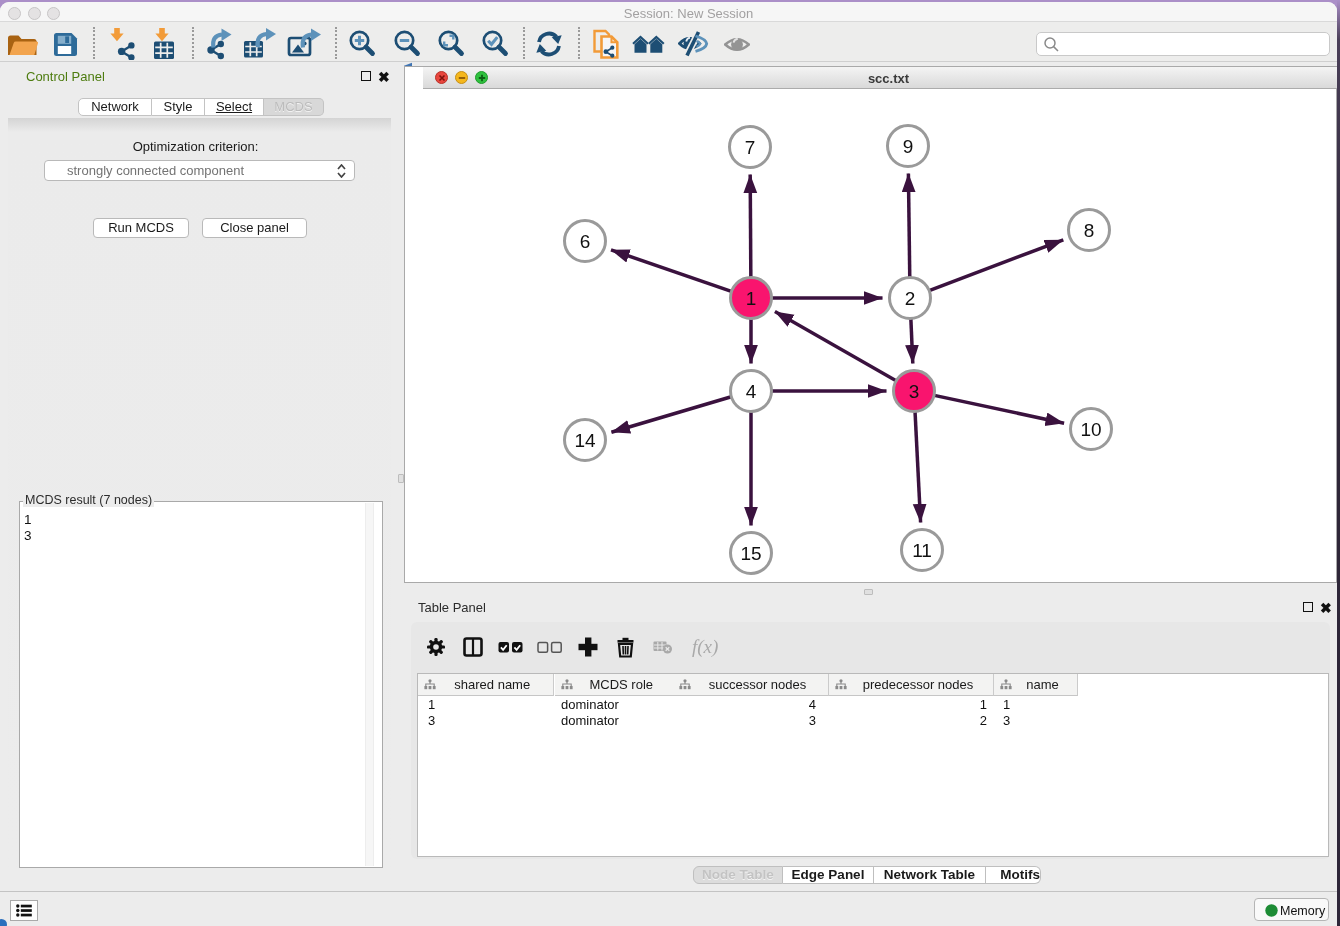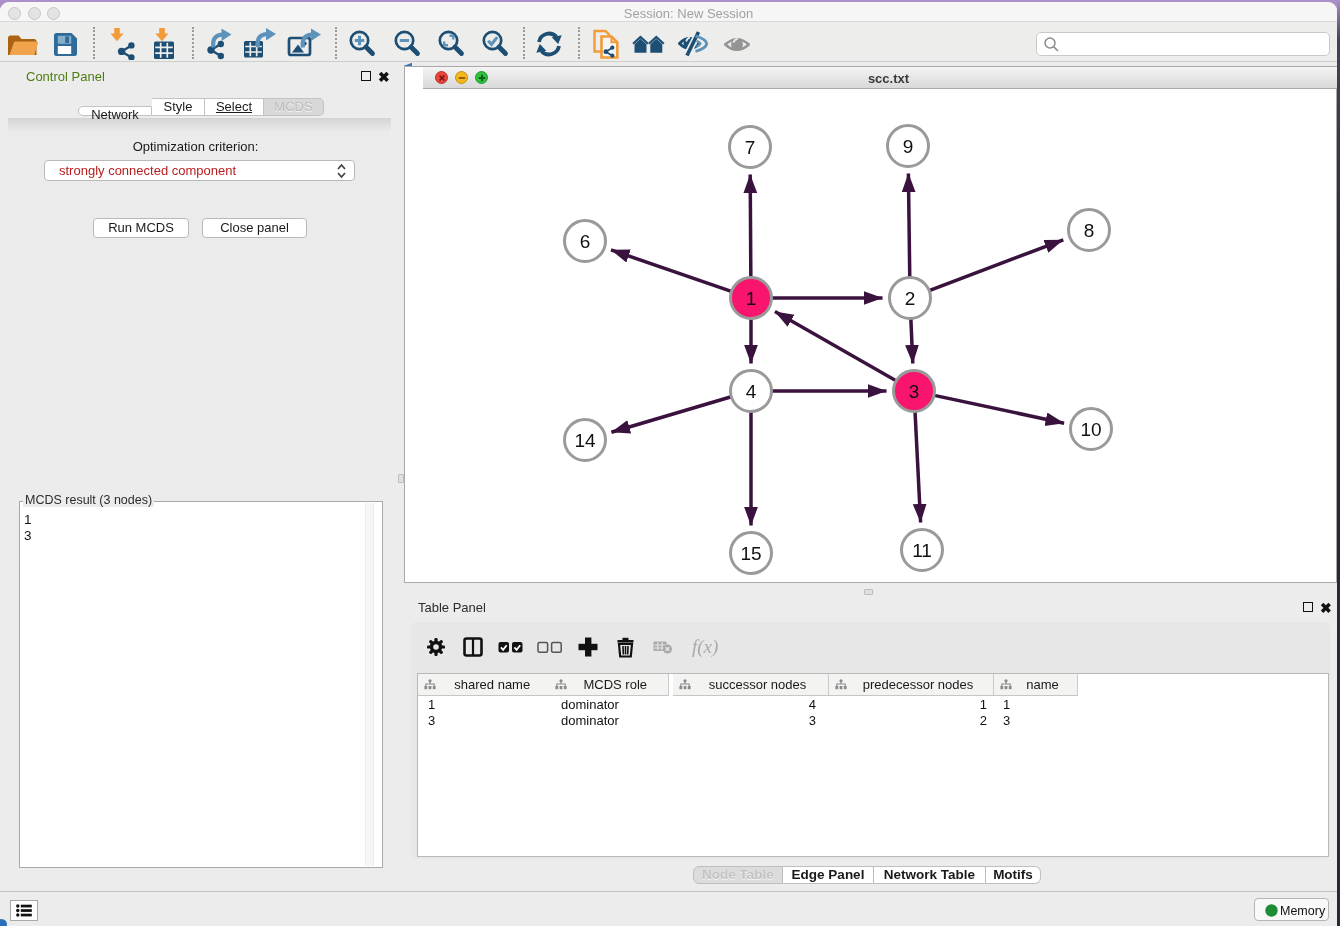--- a/index.html
+++ b/index.html
@@ -22,21 +22,21 @@
 #cpanel .hdr { position:absolute; left:0; top:0; width:100%; height:26px; }
 #cpanel .hdr .txt { position:absolute; left:26px; top:6px; font-size:13px; color:#4d7c0f; }
 .float-ic { position:absolute; width:10px; height:10px; border:1.6px solid #111; }
 .x-ic { position:absolute; font-size:14px; font-weight:bold; color:#111; line-height:10px; }
 #tabs { position:absolute; left:78px; top:35px; height:18px; display:flex; font-size:13px; }
 #tabs .tab { background:#fff; border:1px solid #c3c3c3; border-left:none; line-height:16px; text-align:center; color:#1a1a1a; }
 #tabs .tab.first { border-left:1px solid #c3c3c3; border-radius:5px 0 0 5px; }
 #tabs .tab.sel { background:#d8d8d8; color:#bcbcbc; text-shadow:0 1px 0 #f2f2f2; border-radius:0 5px 5px 0; }
 #cpcontent { position:absolute; left:8px; top:55px; width:383px; height:756px; background:linear-gradient(#d4d4d4, #ebebeb 14px, #ececec); }
 #optlabel { position:absolute; left:0; top:76px; width:100%; text-align:center; font-size:13px; color:#1a1a1a; }
-#combo { position:absolute; left:44px; top:97px; width:311px; height:21px; background:#fff; border:1px solid #b9b9b9; border-radius:4px; font-size:13px; color:#b91c1c; line-height:19px; padding-left:14px; }
+#combo { position:absolute; left:44px; top:97px; width:311px; height:21px; background:#fff; border:1px solid #b9b9b9; border-radius:4px; font-size:13px; color:#737373; line-height:19px; padding-left:22px; }
 .btn { position:absolute; height:20px; background:#fff; border:1px solid #b9b9b9; border-radius:4px; font-size:13px; color:#1a1a1a; text-align:center; line-height:18px;margin-top:24px; }
 #mcdsbox { position:absolute; left:19px; top:438px; width:364px; height:367px; border:1px solid #a9a9a9; background:#fff; }
 #mcdslegend { position:absolute; left:23px; top:430px; background:#ececec; font-size:12.5px; color:#2c2c2c; padding:0 2px; }
 #mcdsbox .sb { position:absolute; right:8px; top:1px; bottom:1px; width:9px; background:#f6f6f6; border-left:1px solid #ededed; border-right:1px solid #ededed; }
 #mcdsbox .it { position:absolute; left:4px; font-size:13.5px; color:#111; }
 
 #netwin { position:absolute; left:404px; top:64px; width:933px; height:517px; border:1px solid #a9a9a9; background:#fff; }
 #nettitle { position:absolute; left:18px; top:0; width:100%; height:22px; background:linear-gradient(#f4f4f4,#d9d9d9); border-bottom:1px solid #ababab; }
 #nettitle .txt { position:absolute; width:100%; top:4px; text-align:center; font-size:13px; font-weight:bold; color:#3a3a3a; }
 .mac { position:absolute; top:3.5px; width:13px; height:13px; border-radius:50%; }
@@ -192,38 +192,38 @@
       </svg>
     </div>
   <div id="cpanel">
     <div class="hdr">
       <div class="txt">Control Panel</div>
       <div class="float-ic" style="left:361px; top:8px;"></div>
       <div class="x-ic" style="left:378px; top:9px;">✖</div>
     </div>
     <div id="cpcontent"></div>
     <div id="tabs">
-      <div class="tab first" style="width:74px;margin-top:8px;">Network</div>
+      <div class="tab first" style="width:74px;">Network</div>
         <div class="tab" style="width:53px;">Style</div>
         <div class="tab" style="width:59px;text-decoration:underline;">Select</div>
         <div class="tab sel" style="width:60px;">MCDS</div>
     </div>
     <div id="optlabel">Optimization criterion:</div>
     <div id="combo">strongly connected component<svg width="11" height="14" viewBox="0 0 11 14" style="position:absolute;right:7px;top:3px;">
           <path d="M2,5 L5.5,1 L9,5" fill="none" stroke="#444" stroke-width="1.7"></path>
           <path d="M2,9 L5.5,13 L9,9" fill="none" stroke="#444" stroke-width="1.7"></path>
         </svg></div>
     <div class="btn" style="left:93px; top:131px; width:96px;">Run MCDS</div>
     <div class="btn" style="left:202px; top:131px; width:105px;">Close panel</div>
     <div id="mcdsbox">
       <div class="sb"></div>
       <div class="it" style="top:10px;">1</div>
       <div class="it" style="top:26px;">3</div>
     </div>
-    <div id="mcdslegend">MCDS result (3 nodes)</div>
+    <div id="mcdslegend">MCDS result (7 nodes)</div>
   </div>
   <div style="position:absolute;left:404px;top:60px;width:8px;height:5px;overflow:hidden;">
       <div style="position:absolute;left:0;top:2px;width:10px;height:6px;background:#3f74b3;transform:rotate(-20deg);"></div>
     </div>
   <div id="netwin">
     <div id="nettitle">
       <div class="mac" style="left:12px; background:#e8463e; border:0.5px solid #b93128;">
           <svg width="12" height="12" viewBox="0 0 12 12" style="position:absolute;left:0;top:0;">
             <path d="M3.5,3.5 l5,5 M8.5,3.5 l-5,5" stroke="#7e120d" stroke-width="1.6"></path>
           </svg>
@@ -335,21 +335,21 @@
       </svg>
       <div style="position:absolute;left:288px;top:40px;font-family:'Liberation Serif',serif;font-style:italic;font-size:19px;color:#a9a9a9;">f(x)</div>
     <div id="ttable">
       <div class="th" style="left:0px;width:135.5px;"><svg width="12" height="11" viewBox="0 0 12 11" style="position:absolute;left:6px;top:5px;">
             <circle cx="6" cy="1.8" r="1.6" fill="#8a8a8a"></circle>
             <path d="M6,2.5 v2.5 M1.8,7.5 v-2.5 h8.4 v2.5" fill="none" stroke="#8a8a8a" stroke-width="1.1"></path>
             <rect x="0.4" y="7" width="2.8" height="3.2" fill="#8a8a8a"></rect>
             <rect x="4.6" y="7" width="2.8" height="3.2" fill="#8a8a8a"></rect>
             <rect x="8.8" y="7" width="2.8" height="3.2" fill="#8a8a8a"></rect>
           </svg><span style="padding-left:14px;margin-top:45px;">shared name</span></div>
-      <div class="th" style="left:131px;width:119.5px;text-align:center;"><svg width="12" height="11" viewBox="0 0 12 11" style="position:absolute;left:6px;top:5px;">
+      <div class="th" style="left:137px;width:119.5px;text-align:center;"><svg width="12" height="11" viewBox="0 0 12 11" style="position:absolute;left:6px;top:5px;">
             <circle cx="6" cy="1.8" r="1.6" fill="#8a8a8a"></circle>
             <path d="M6,2.5 v2.5 M1.8,7.5 v-2.5 h8.4 v2.5" fill="none" stroke="#8a8a8a" stroke-width="1.1"></path>
             <rect x="0.4" y="7" width="2.8" height="3.2" fill="#8a8a8a"></rect>
             <rect x="4.6" y="7" width="2.8" height="3.2" fill="#8a8a8a"></rect>
             <rect x="8.8" y="7" width="2.8" height="3.2" fill="#8a8a8a"></rect>
           </svg><span style="padding-left:14px;">MCDS role</span></div>
       <div class="th" style="left:255px;width:156px;"><svg width="12" height="11" viewBox="0 0 12 11" style="position:absolute;left:6px;top:5px;">
             <circle cx="6" cy="1.8" r="1.6" fill="#8a8a8a"></circle>
             <path d="M6,2.5 v2.5 M1.8,7.5 v-2.5 h8.4 v2.5" fill="none" stroke="#8a8a8a" stroke-width="1.1"></path>
             <rect x="0.4" y="7" width="2.8" height="3.2" fill="#8a8a8a"></rect>
@@ -378,21 +378,21 @@
       <div class="td" style="left:10px;top:39px;">3</div>
       <div class="td" style="left:143px;top:39px;">dominator</div>
       <div class="td" style="left:255px;top:39px;width:143px;text-align:right;">3</div>
       <div class="td" style="left:411px;top:39px;width:158px;text-align:right;">2</div>
       <div class="td" style="left:585px;top:39px;">3</div>
     </div>
     <div id="btabs">
       <div class="tab first" style="width:90px;">Node Table</div>
         <div class="tab" style="width:91px;">Edge Panel</div>
         <div class="tab" style="width:112px;">Network Table</div>
-        <div class="tab last" style="width:55px;">Motifs</div>
+        <div class="tab last" style="width:55px;text-align:right;">Motifs</div>
     </div>
   </div>
   <div style="position:absolute;left:398px;top:472px;width:6px;height:9px;background:#e0e0e0;border:1px solid #bdbdbd;border-radius:1px;"></div>
     <div style="position:absolute;left:864px;top:587px;width:9px;height:6px;background:#e0e0e0;border:1px solid #bdbdbd;border-radius:1px;"></div>
   <div id="statusbar">
     <div id="listbtn">
         <svg width="16" height="13" viewBox="0 0 16 13" style="position:absolute;left:5px;top:3px;">
           <circle cx="1.8" cy="2" r="1.7" fill="#111"></circle>
           <circle cx="1.8" cy="6.5" r="1.7" fill="#111"></circle>
           <circle cx="1.8" cy="11" r="1.7" fill="#111"></circle>

